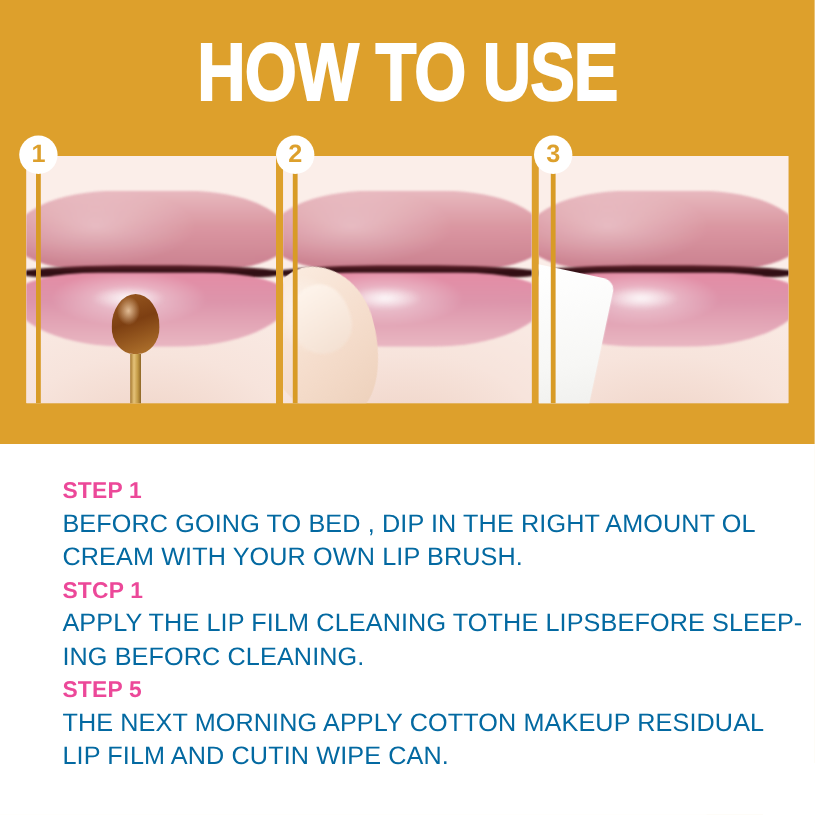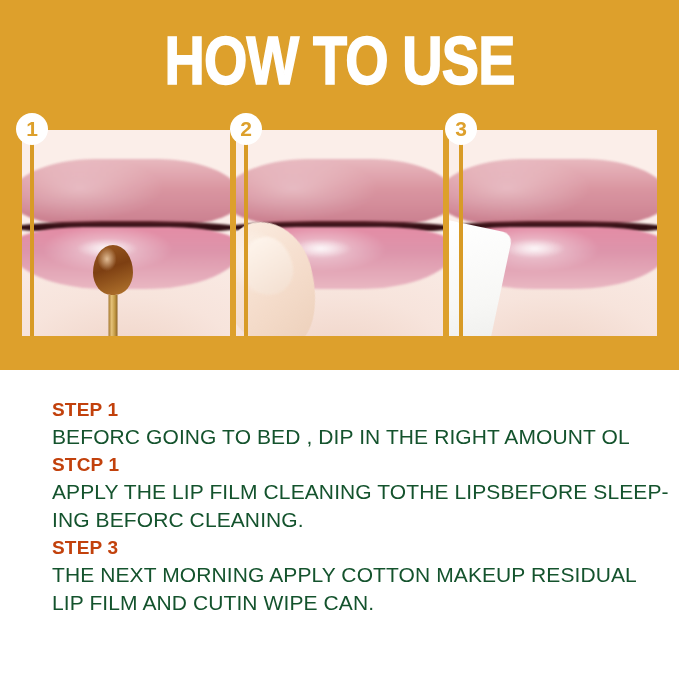--- a/index.html
+++ b/index.html
@@ -211,28 +211,28 @@
   .stem-3 { left: 459px; top: 130px; height: 206px; }
 
   
   .instructions {
     position: absolute;
     left: 52px;
     top: 396px;
     width: 600px;
   }
   .step-head {
-    color: #c2410c;
+    color: #ec4899;
     font-weight: 700;
     font-size: 19px;
     line-height: 27px;
     letter-spacing: .2px;
   }
   .step-body {
-    color: #14532d;
+    color: #0369a1;
     font-weight: 400;
     font-size: 21px;
     line-height: 28px;
     letter-spacing: .1px;
   }
   .step-body div { white-space: pre; }
 </style>
 </head>
 <body>
 
@@ -281,29 +281,30 @@
 
   <div class="badge badge-1">1</div>
   <div class="badge badge-2">2</div>
   <div class="badge badge-3">3</div>
 
   <div class="instructions">
 
     <div class="step-head">STEP 1</div>
     <div class="step-body">
       <div>BEFORC GOING TO BED , DIP IN THE RIGHT AMOUNT OL</div>
+      <div>CREAM WITH YOUR OWN LIP BRUSH.</div>
     </div>
 
     <div class="step-head">STCP 1</div>
     <div class="step-body">
       <div>APPLY THE LIP FILM CLEANING TOTHE LIPSBEFORE SLEEP-</div>
       <div>ING BEFORC CLEANING.</div>
     </div>
 
-    <div class="step-head">STEP 3</div>
+    <div class="step-head">STEP 5</div>
     <div class="step-body">
       <div>THE NEXT MORNING APPLY COTTON MAKEUP RESIDUAL</div>
       <div>LIP FILM AND CUTIN WIPE CAN.</div>
     </div>
 
   </div>
 
 </div>
 
 </body></html>

